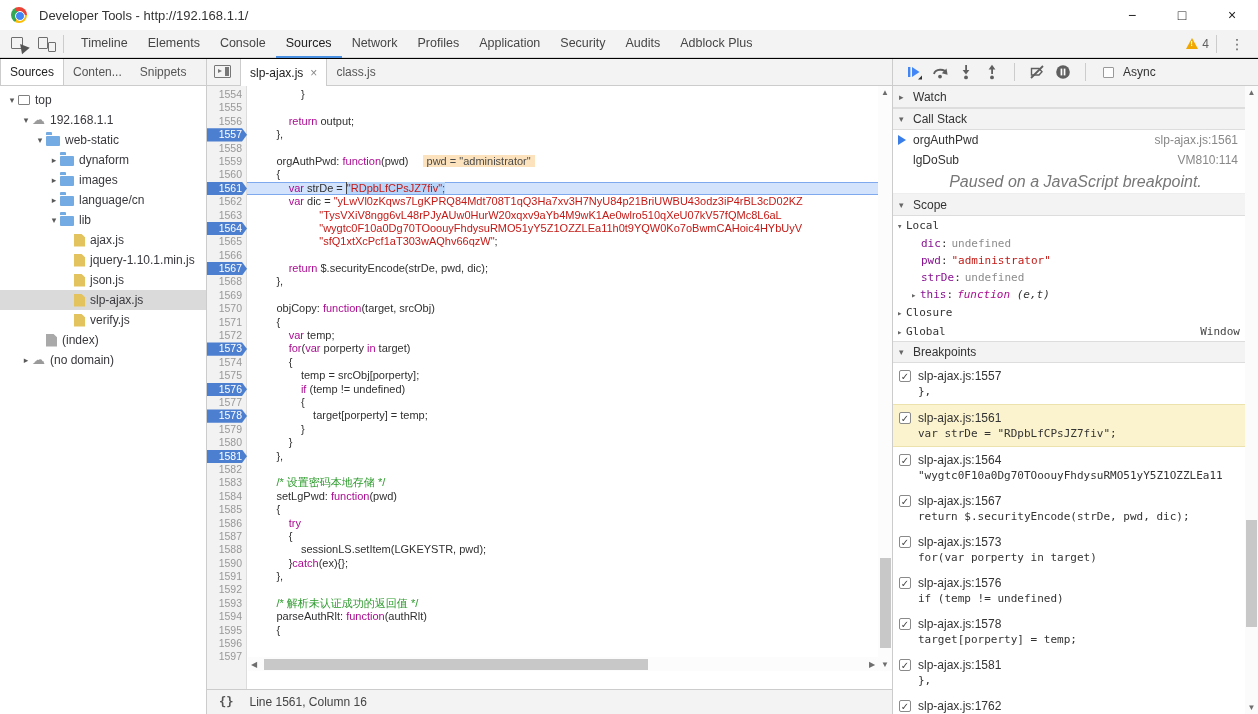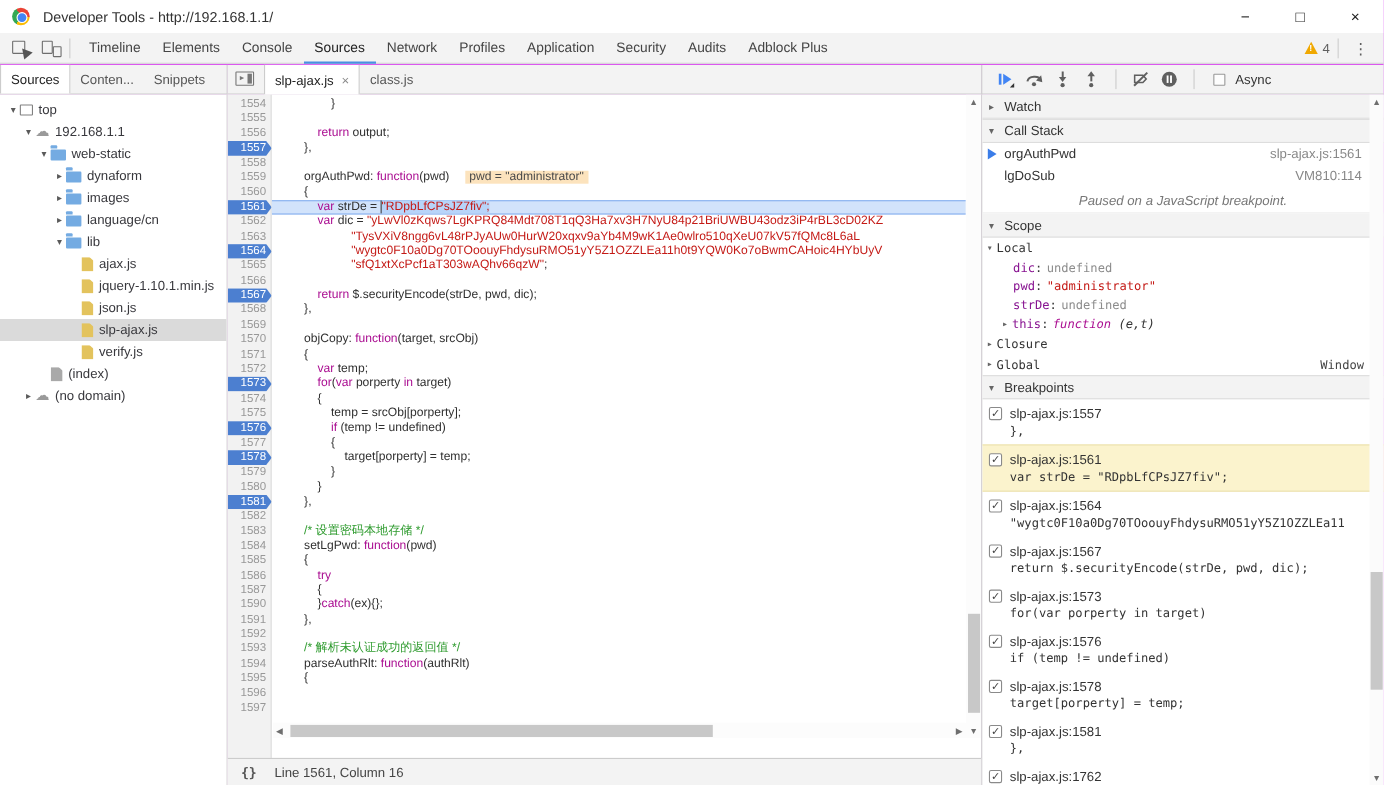--- a/index.html
+++ b/index.html
@@ -1,18 +1,18 @@
 <!DOCTYPE html>
 <html><head>
 <meta charset="utf-8">
 <style>
   * { box-sizing: border-box; margin: 0; padding: 0; }
   html,body { width:1258px; height:714px; overflow:hidden; background:#fff;
     font-family:"Liberation Sans", sans-serif; color:#333; }
-  #app { position:relative; width:1258px; height:714px; background:#d946ef; }
+  #app { position:relative; width:1258px; height:714px; background:#000000; }
 
   
   #titlebar { position:absolute; top:0; left:0; right:0; height:30px; background:#fff;
     display:flex; align-items:center; }
   .chrome-logo { width:16px; height:16px; margin-left:11px; border-radius:50%; position:relative;
     background:conic-gradient(from 90deg,#fbbc05 0 120deg,#34a853 120deg 240deg,#ea4335 240deg 360deg); }
   .chrome-logo::after { content:""; position:absolute; left:4px; top:4px; width:8px; height:8px;
     border-radius:50%; background:#4285f4; border:1.5px solid #fff; }
   #win-title { margin-left:12px; font-size:13px; color:#333; }
   #win-controls { margin-left:auto; display:flex; align-items:center; gap:30px; padding-right:16px;
@@ -116,21 +116,21 @@
     border-left:1px solid #ccc; overflow:hidden; }
   .sect-head { height:22px; background:#f3f3f3; border-bottom:1px solid #ddd; display:flex;
     align-items:center; font-size:12px; color:#333; padding-left:6px; gap:5px; }
   .sect-head + .sect-head, .bp-sect-head { border-top:1px solid #ddd; }
   .tri { font-size:9px; color:#666; width:9px; }
   .cs-row { height:20px; display:flex; align-items:center; font-size:12px; padding:0 20px; position:relative;justify-content:center; }
   .cs-row .loc { margin-left:auto; color:#888; }
   .cs-cur-arrow { position:absolute; left:5px; top:5px; width:0; height:0;
     border-top:5px solid transparent; border-bottom:5px solid transparent; border-left:8px solid #3b7de8; }
   .paused { height:24px; display:flex; align-items:center; justify-content:center;
-    font-size:12px; font-style:italic; color:#777; border-bottom:1px solid #eee; }
+    font-size:16px; font-style:italic; color:#777; border-bottom:1px solid #eee; }
   .scope-row { height:17px; display:flex; align-items:center; font-family:"DejaVu Sans Mono", monospace;
     font-size:11px; padding-right:18px; }
   .scope-sect { height:19px; }
   .scope-row .tri { margin-left:4px; }
   .s-ind { width:14px; flex:none; }
   .pname { color:#881391; }
   .pval-undef { color:#8c8c8c; margin-left:4px;text-align:center; }
   .pval-str { color:#c41a16; margin-left:4px; }
   .pval-func { color:#aa0d91; font-style:italic; margin-left:4px; }
   .pval-func .args { color:#333; }
@@ -493,20 +493,24 @@
         </div>
         <div class="cl">
           <span class="gut">1586</span>
           <span class="txt"><span>            </span><span class="kw">try</span></span>
         </div>
         <div class="cl">
           <span class="gut">1587</span>
           <span class="txt"><span>            {</span></span>
         </div>
         <div class="cl">
+          <span class="gut">1588</span>
+          <span class="txt"><span>                sessionLS.setItem(LGKEYSTR, pwd);</span></span>
+        </div>
+        <div class="cl">
           <span class="gut">1590</span>
           <span class="txt"><span>            }</span><span class="kw">catch</span><span>(ex){};</span></span>
         </div>
         <div class="cl">
           <span class="gut">1591</span>
           <span class="txt"><span>        },</span></span>
         </div>
         <div class="cl">
           <span class="gut">1592</span>
           <span class="txt"></span>

